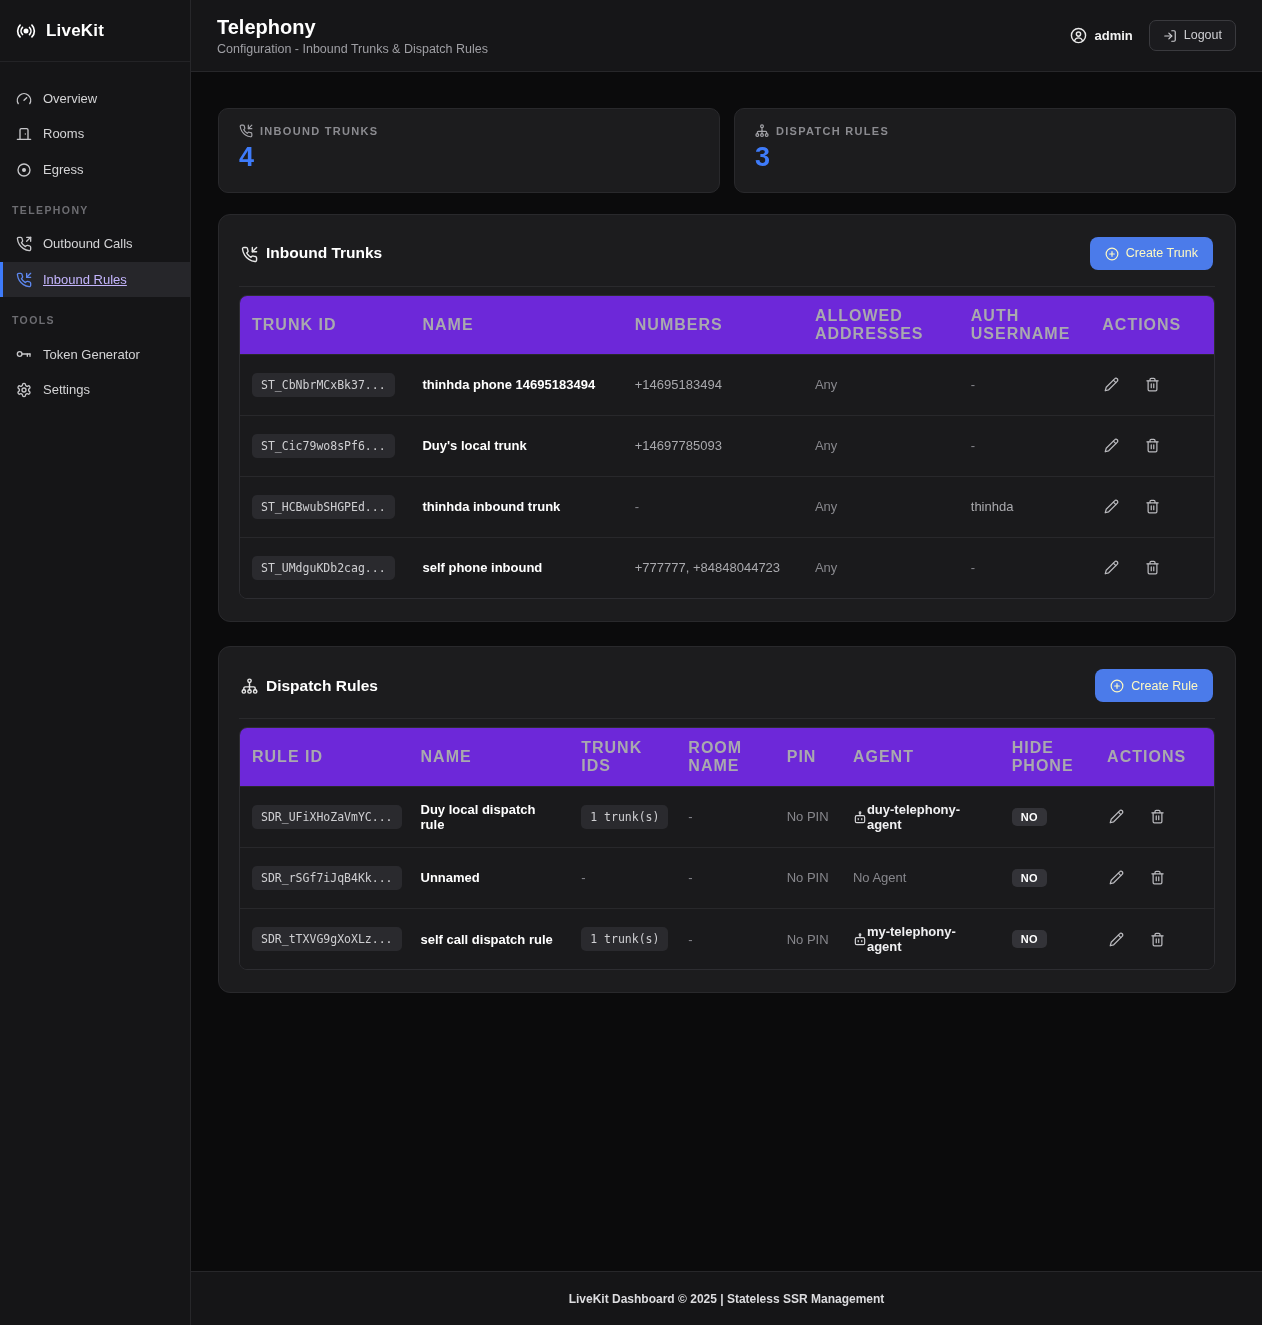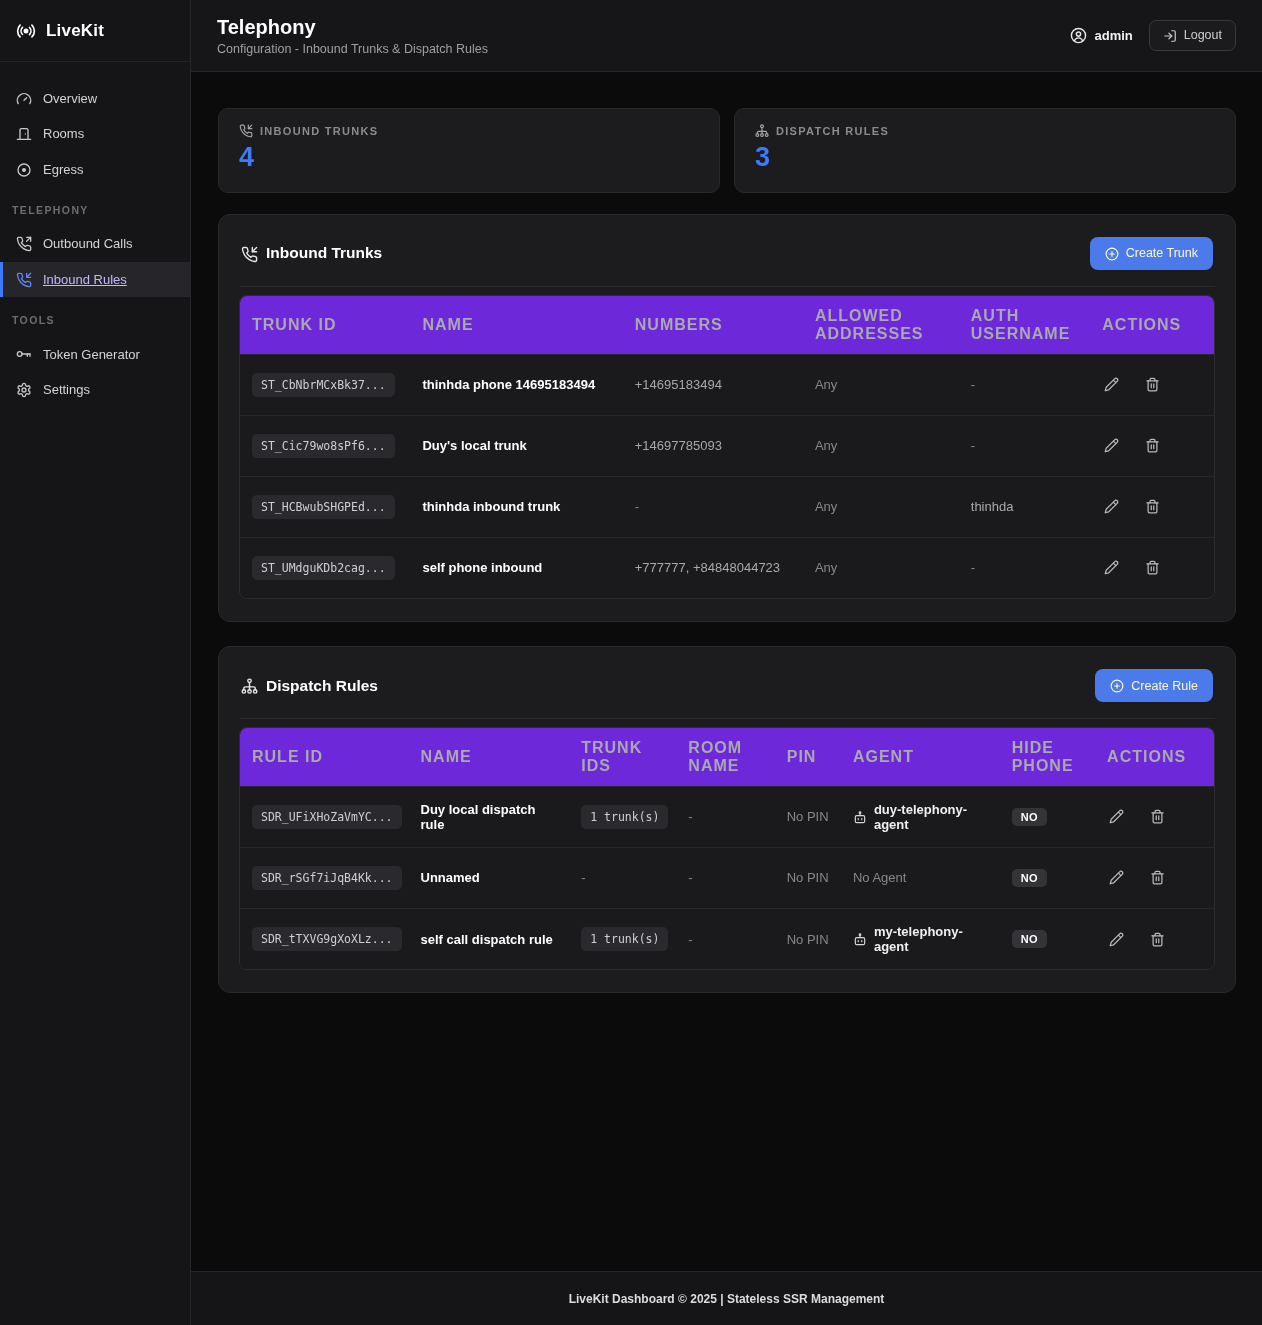--- a/index.html
+++ b/index.html
@@ -104,21 +104,21 @@
     padding:0 12px; height:61px; font-size:13px; color:#d9d9dc; vertical-align:middle;
   }
   td .cell-name { font-weight:700; color:#fff; }
   .mono-pill {
     display:inline-block; background:#2a2a2e; border-radius:5px;
     padding:5px 9px; font-family:"DejaVu Sans Mono", monospace;
     font-size:11.5px; color:#cfcfd2; white-space:nowrap;
   }
   .muted { color:#87878c; }
   .dim { color:#a9a9ad; }
-  .agent-cell { display:flex; align-items:center; gap:7px; font-weight:600; color:#f0f0f2; font-size:13px; }
+  .agent-cell { display:flex; align-items:center; font-weight:600; color:#f0f0f2; font-size:13px; }
   .agent-cell .ic { color:#d8d8db; }
   .badge-no {
     display:inline-block; background:#333338; border-radius:5px;
     padding:3px 9px; font-size:11px; font-weight:700; color:#fff; letter-spacing:.5px;text-align:center;
   }
   .row-actions { display:flex; align-items:center; gap:22px; }
   .icon-btn { background:none; border:none; cursor:pointer; color:#b9b9bd; padding:2px; line-height:0; }
 
   
   .footer {

